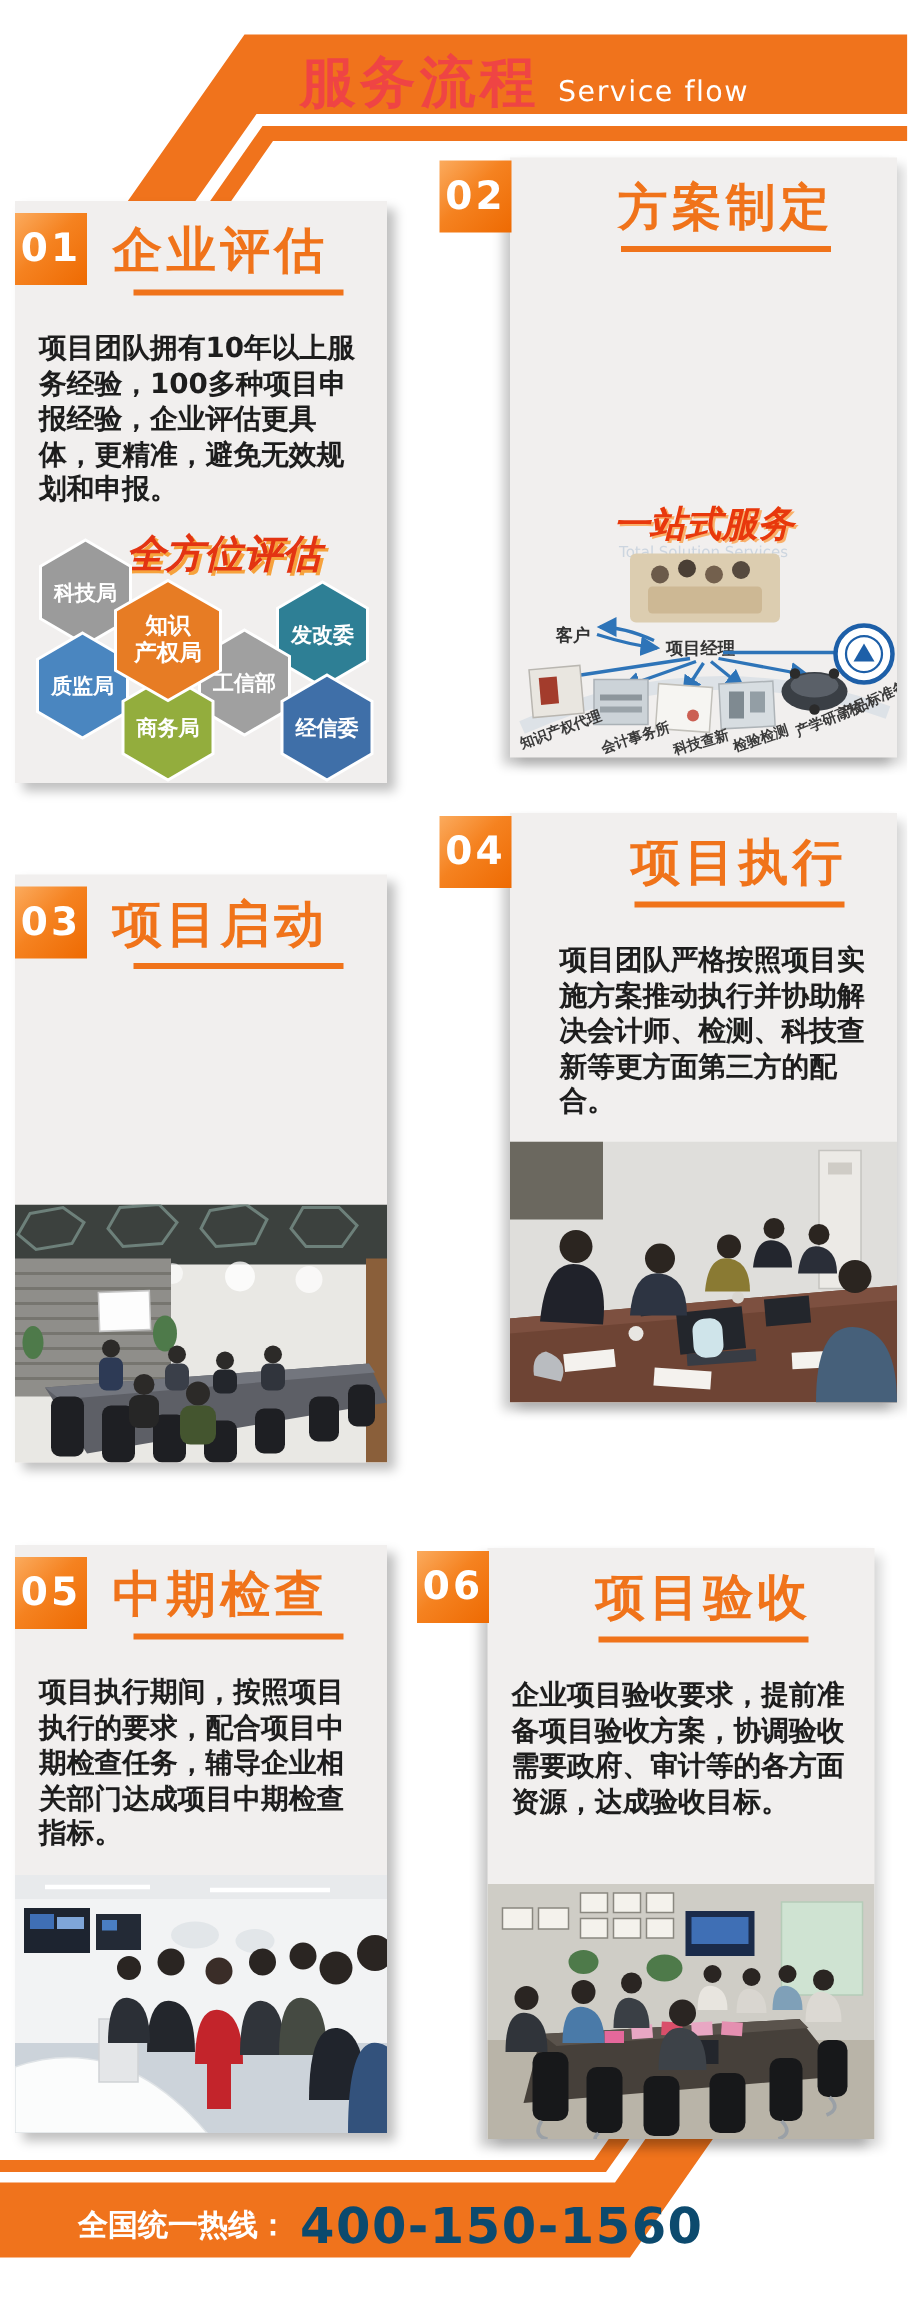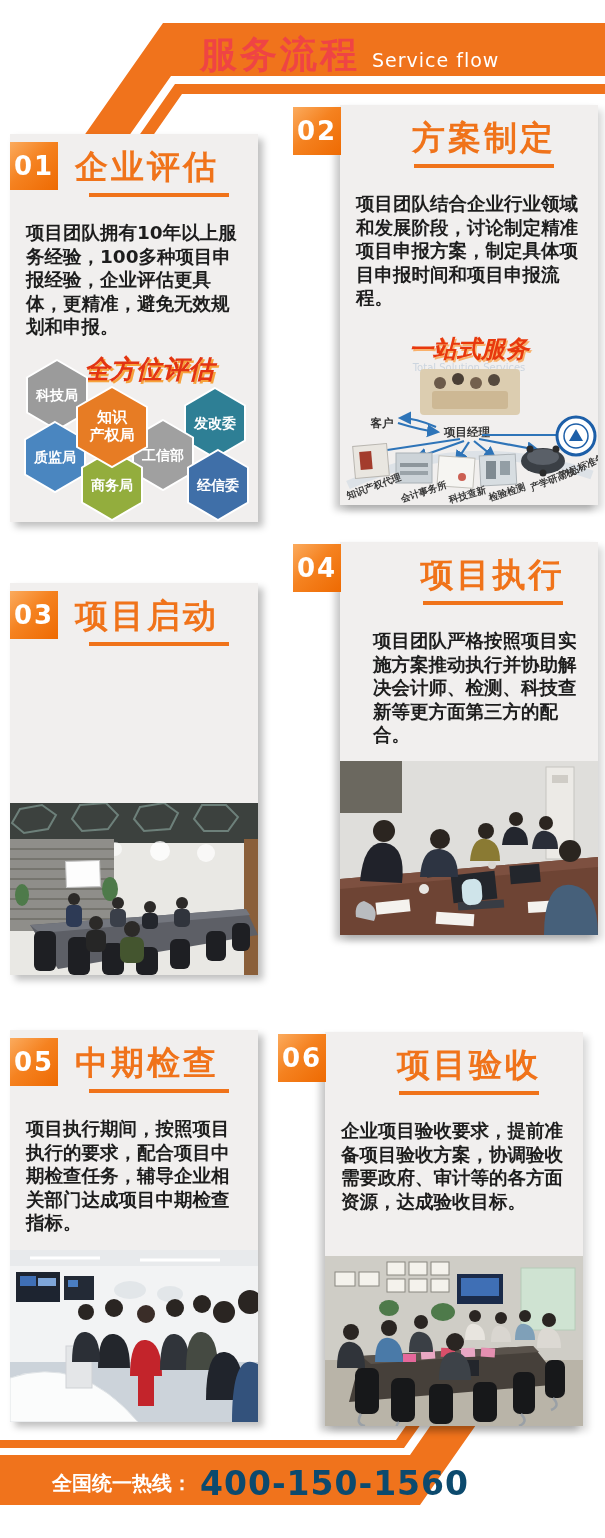--- a/index.html
+++ b/index.html
@@ -75,21 +75,20 @@
       <text x="153" y="108" font-size="14" font-weight="bold" fill="#fff" text-anchor="middle">工信部</text>
       <text x="102" y="138" font-size="14" font-weight="bold" fill="#fff" text-anchor="middle">商务局</text>
       <text x="208" y="138" font-size="14" font-weight="bold" fill="#fff" text-anchor="middle">经信委</text>
     </svg>
   </div>
 
   <div class="card right" style="left:340px;top:105px;width:258px;height:400px;">
     <div class="badge">02</div>
     <div class="card-title">方案制定</div>
     <div class="underline"></div>
-    <div class="card-body">项目团队结合企业行业领域和发展阶段，讨论制定精准项目申报方案，制定具体项目申报时间和项目申报流程。</div>
     <svg class="art" width="258" height="172" viewBox="0 0 258 172">
       <defs>
         <marker id="arr" markerWidth="7" markerHeight="7" refX="5" refY="3" orient="auto">
           <path d="M0,0 L6,3 L0,6 Z" fill="#2e74b8"></path>
         </marker>
       </defs>
       <text x="130.5" y="25.5" font-size="24" font-weight="bold" font-style="italic" fill="#f9b06a" text-anchor="middle">一站式服务</text>
       <text x="129" y="24" font-size="24" font-weight="bold" font-style="italic" fill="#e8380c" text-anchor="middle">一站式服务</text>
       <text x="129" y="38" font-size="10" fill="#ccd5df" text-anchor="middle">Total Solution Services</text>
 

